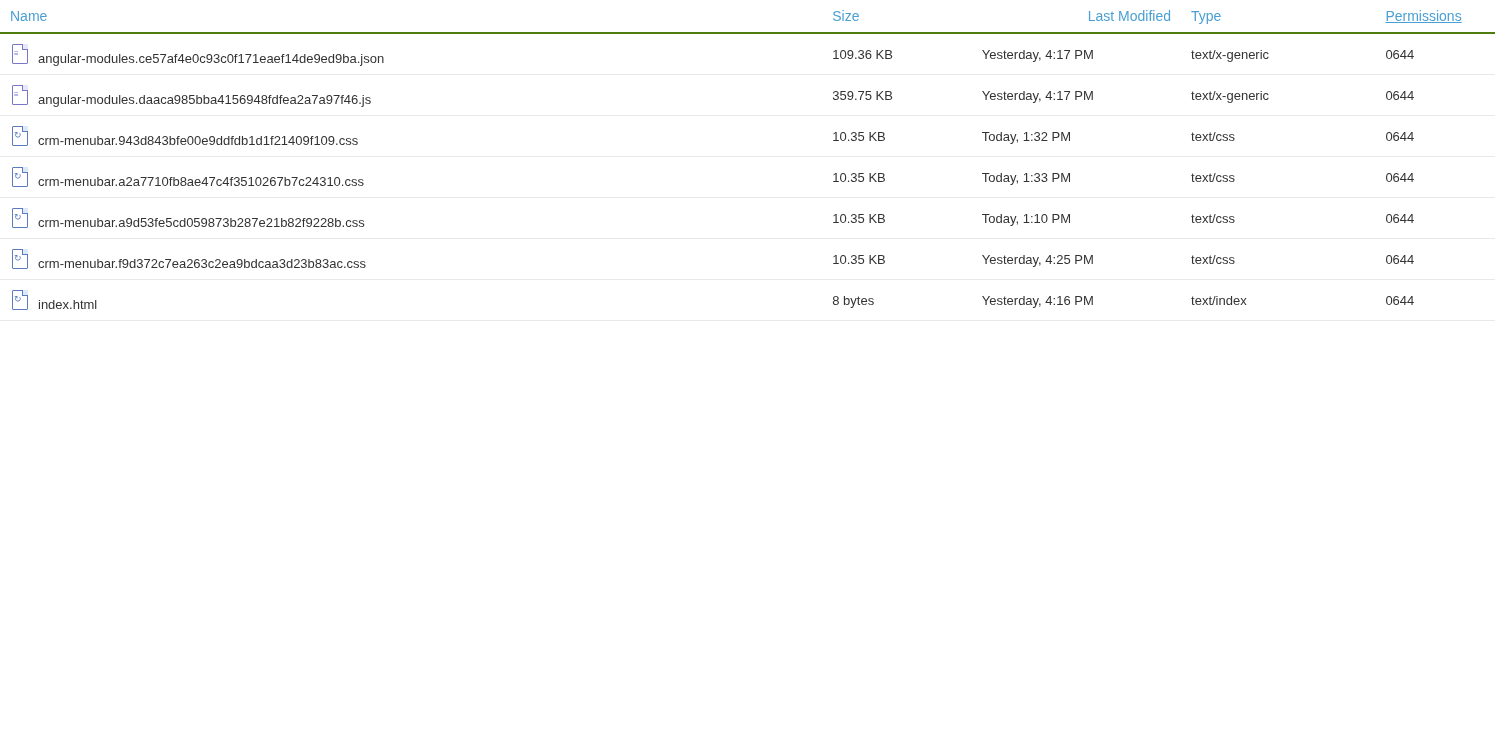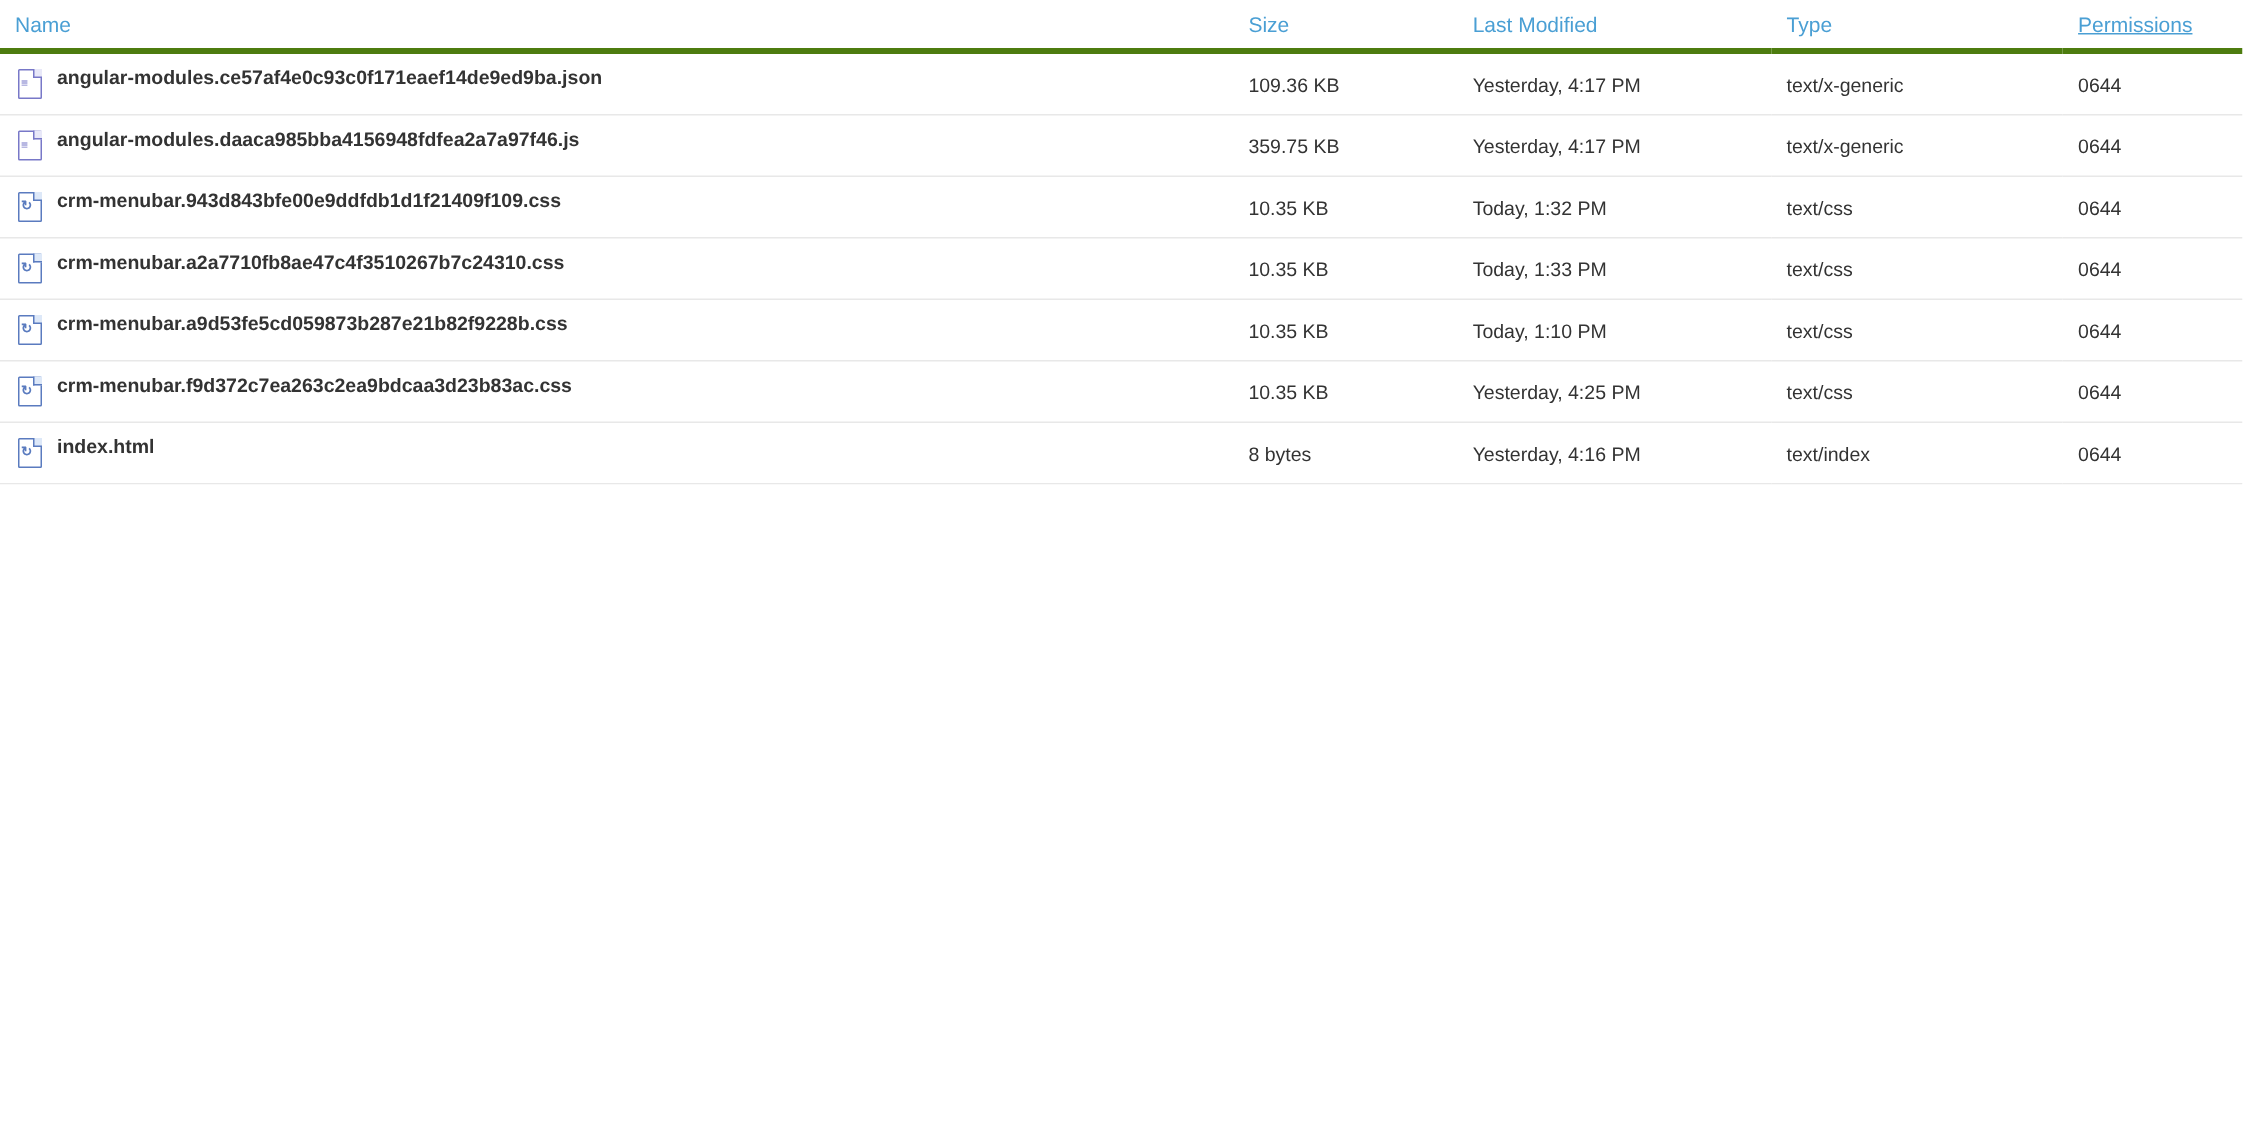--- a/index.html
+++ b/index.html
@@ -14,54 +14,53 @@
       background: #fff;
       color: #333;
     }
 
     .file-table {
       width: 100%;
       border-collapse: collapse;
     }
 
     .file-table thead tr {
-      border-bottom: 4px solid #4d7c0f;
+      border-bottom: 2px solid #4d7c0f;
     }
 
     .file-table th {
       padding: 8px 10px;
       text-align: left;
       font-weight: normal;
       color: #4a9fd4;
       font-size: 14px;
       white-space: nowrap;
     }
 
     .file-table th.col-name { width: 55%; }
     .file-table th.col-size { width: 10%; }
-    .file-table th.col-modified { width: 14%; }
+    .file-table th.col-modified { width: 14%; text-align: right; }
     .file-table th.col-type { width: 13%; }
     .file-table th.col-permissions { width: 8%; text-decoration: underline; }
 
     .file-table tbody tr {
       border-bottom: 1px solid #e8e8e8;
     }
 
     .file-table td {
       padding: 8px 10px;
       vertical-align: middle;
       color: #333;
       font-size: 13px;
     }
 
     .file-row {
       display: flex;
-      align-items: flex-start;
+      align-items: flex-end;
       gap: 8px;
-      font-weight: bold;
     }
 
     .file-icon {
       width: 20px;
       height: 24px;
       flex-shrink: 0;
       display: flex;
       align-items: center;
       justify-content: center;
     }

